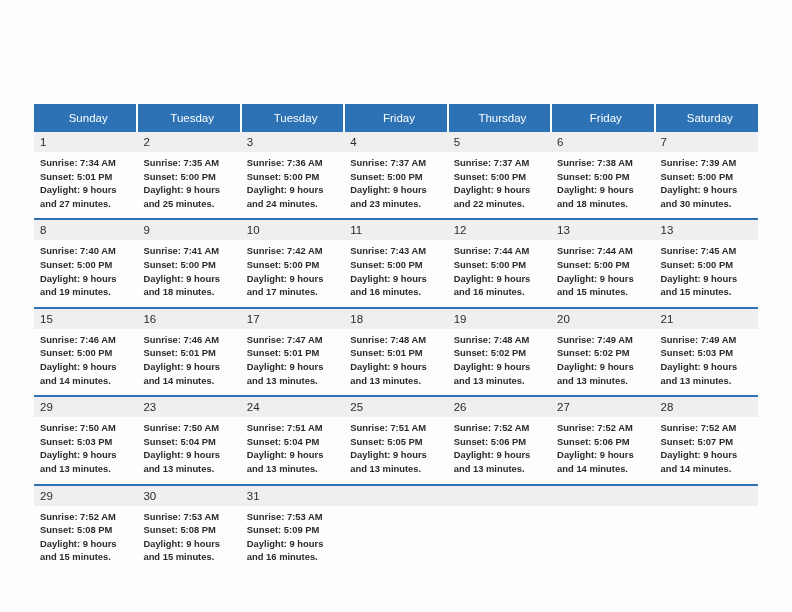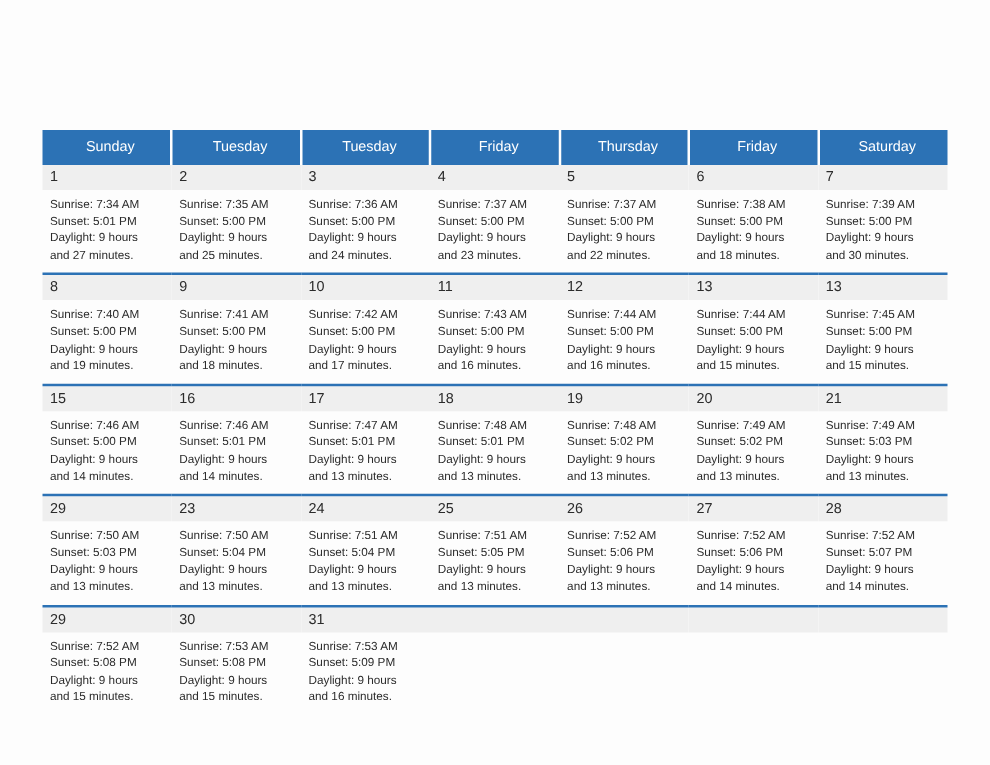--- a/index.html
+++ b/index.html
@@ -125,20 +125,21 @@
     line-height: 14px;
   }
   .daynum.empty {
     color: transparent;
   }
   .details {
     padding: 4px 5px 8px 6px;
     font-size: 9.4px;
     line-height: 13.6px;
     color: #2b2b2b;
+    font-weight: bold;
   }
   .details div {
     white-space: nowrap;
   }
 </style>
 </head>
 <body>
 
 <div class="page">
 

